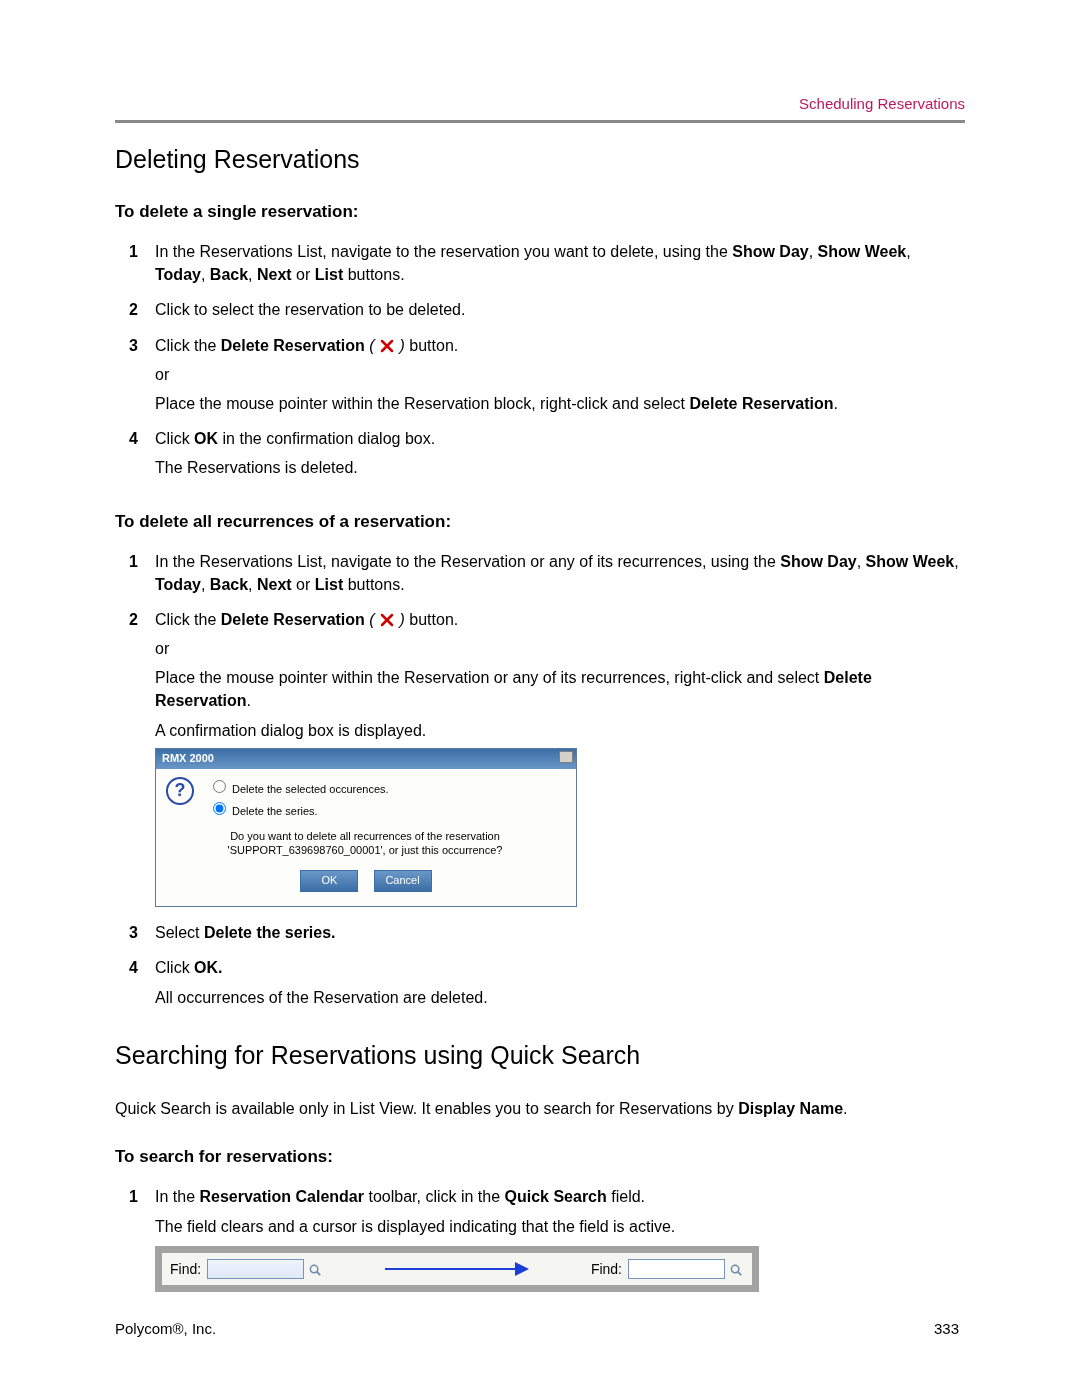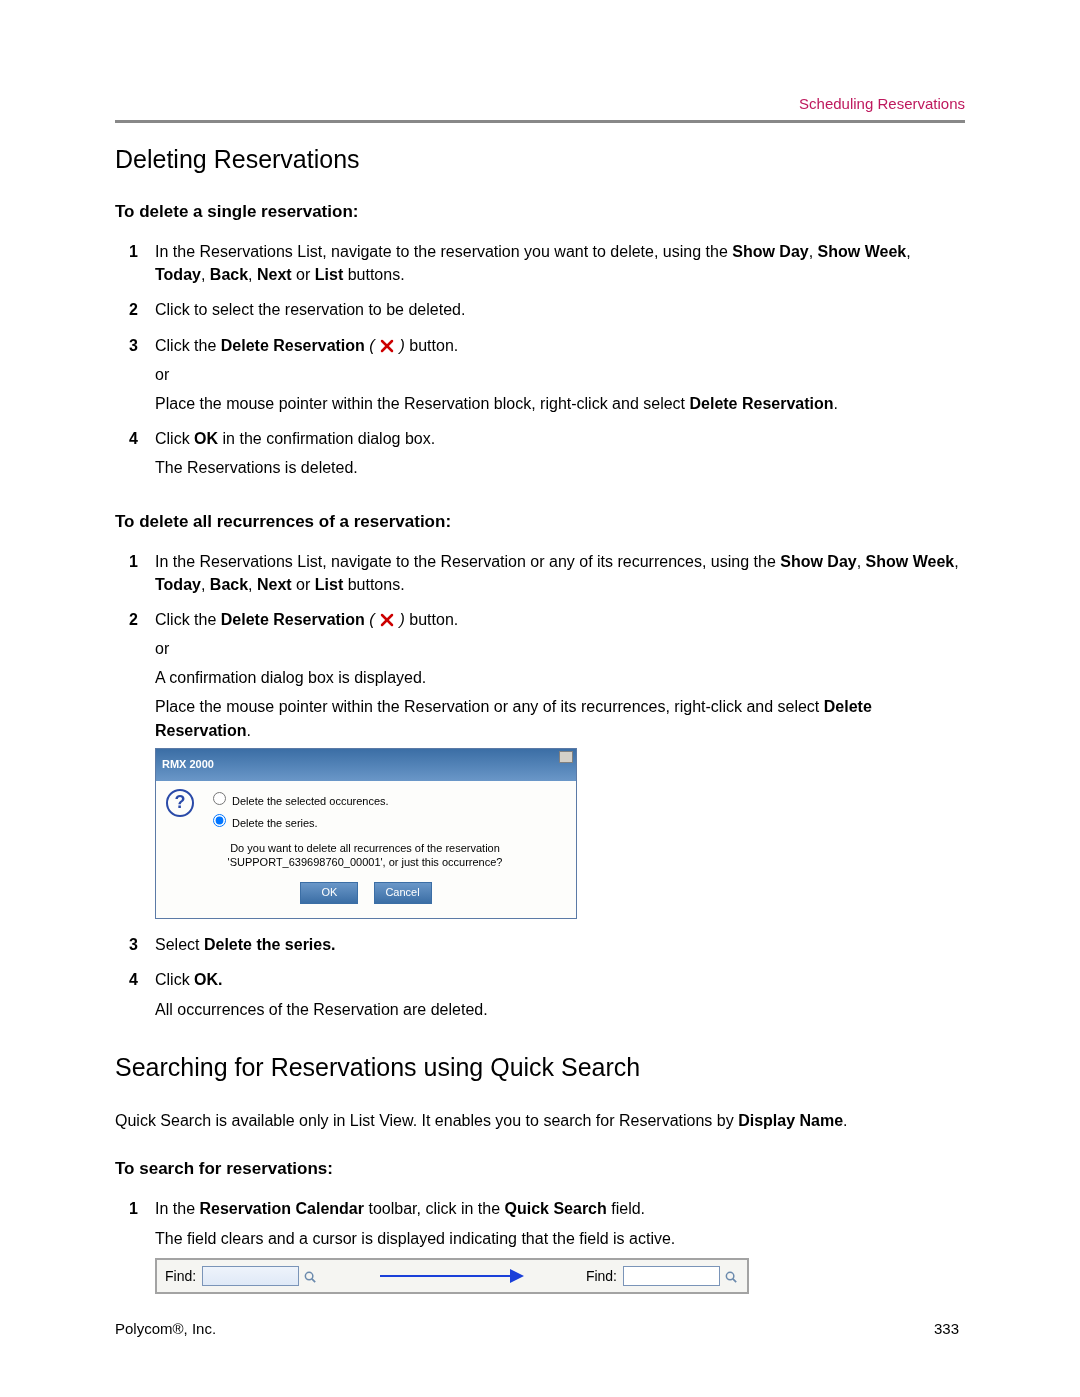--- a/index.html
+++ b/index.html
@@ -13,32 +13,32 @@
   ol.steps{list-style:none;margin:0 0 32px 0;padding-left:40px;font-size:16px;line-height:1.45;}
   ol.steps>li{position:relative;margin-bottom:12px;}
   ol.steps>li .num{position:absolute;left:-26px;font-weight:bold;}
   .b{font-weight:bold;}
   .i{font-style:italic;}
   .icon-x{display:inline-block;width:16px;height:16px;vertical-align:-3px;position:relative;}
   .icon-x svg{width:16px;height:16px;}
   .sub{margin-top:6px;}
   
   .dlg{width:420px;border:1px solid #5b7aa6;margin:6px 0 14px 0;font-family:Tahoma,Arial,sans-serif;font-size:11px;background:#ece9d8;}
-  .dlg-title{background:linear-gradient(to bottom,#3b6ea5,#6a97c8);color:#fff;font-weight:bold;padding:8px 6px;font-size:11px;position:relative;}
+  .dlg-title{background:linear-gradient(to bottom,#3b6ea5,#6a97c8);color:#fff;font-weight:bold;padding:2px 6px;font-size:11px;position:relative;}
   .dlg-close{position:absolute;right:3px;top:2px;width:14px;height:12px;background:#d4d0c8;border:1px solid #808080;box-sizing:border-box;}
   .dlg-body{background:#fdfdfb;padding:8px 10px 10px 10px;}
   .dlg-row{display:flex;align-items:flex-start;}
   .dlg-qicon{width:24px;height:24px;border:2px solid #2a4aa8;border-radius:50%;color:#2a4aa8;font-weight:bold;font-size:18px;line-height:22px;text-align:center;margin-right:14px;flex:0 0 auto;}
   .dlg-opts{flex:1 1 auto;}
   .dlg-opts label{display:block;margin-bottom:1px;}
   .dlg-msg{text-align:center;margin:8px 40px 12px 38px;line-height:1.35;}
   .dlg-btns{text-align:center;padding-bottom:4px;}
   .dlg-btn{display:inline-block;width:56px;text-align:center;background:linear-gradient(to bottom,#6a97c8,#3b6ea5);color:#fff;border:1px solid #3b6ea5;font-size:11px;padding:2px 0;margin:0 6px;}
   
-  .find-wrap{display:flex;align-items:center;border:2px solid #a3a3a3;width:590px;height:32px;margin-top:8px;background:#f5f5f2;}
+  .find-wrap{display:flex;align-items:center;border:7px solid #a3a3a3;width:590px;height:32px;margin-top:8px;background:#f5f5f2;}
   .find-cell{display:flex;align-items:center;padding:0 8px;height:100%;}
   .find-label{font-size:14px;margin-right:6px;}
   .find-input{width:95px;height:18px;border:1px solid #7a94b8;background:linear-gradient(to bottom,#eef3fb,#dfe9f7);}
   .find-input.blank{background:#fff;}
   .mag{width:15px;height:15px;margin-left:4px;display:inline-block;}
   .mag svg{width:15px;height:15px;}
   .arrow-zone{flex:1 1 auto;display:flex;align-items:center;justify-content:center;position:relative;}
   .arrow-line{height:2px;width:130px;background:#1a3fd9;}
   .arrow-head{width:0;height:0;border-left:14px solid #1a3fd9;border-top:7px solid transparent;border-bottom:7px solid transparent;}
   .footer{position:absolute;bottom:60px;left:115px;right:121px;display:flex;justify-content:space-between;font-size:15px;}
@@ -80,22 +80,22 @@
   <ol class="steps">
     <li><span class="num">1</span>
       <span>In the Reservations List, navigate to the Reservation or any of its recurrences, using the </span><span class="b">Show Day</span><span>, </span><span class="b">Show Week</span><span>, </span><span class="b">Today</span><span>, </span><span class="b">Back</span><span>, </span><span class="b">Next</span><span> or </span><span class="b">List</span><span> buttons.</span>
     </li>
     <li><span class="num">2</span>
       <span>Click the </span><span class="b">Delete Reservation</span><span class="i"> ( </span><span class="icon-x"><svg viewBox="0 0 16 16">
               <line x1="3" y1="3" x2="13" y2="13" stroke="#c00" stroke-width="2.5" stroke-linecap="round"></line>
               <line x1="13" y1="3" x2="3" y2="13" stroke="#c00" stroke-width="2.5" stroke-linecap="round"></line>
             </svg></span><span class="i"> ) </span><span>button.</span>
       <div class="sub">or</div>
+      <div class="sub"><span>Place the mouse pointer within the Reservation or any of its recurrences, right-click and select </span><span class="b">Delete Reservation</span><span>.</span></div>
       <div class="sub">A confirmation dialog box is displayed.</div>
-      <div class="sub"><span>Place the mouse pointer within the Reservation or any of its recurrences, right-click and select </span><span class="b">Delete Reservation</span><span>.</span></div>
 
       
       <div class="dlg">
         <div class="dlg-title">
           <span>RMX 2000</span>
           <span class="dlg-close"></span>
         </div>
         <div class="dlg-body">
           <div class="dlg-row">
             <div class="dlg-qicon">?</div>

